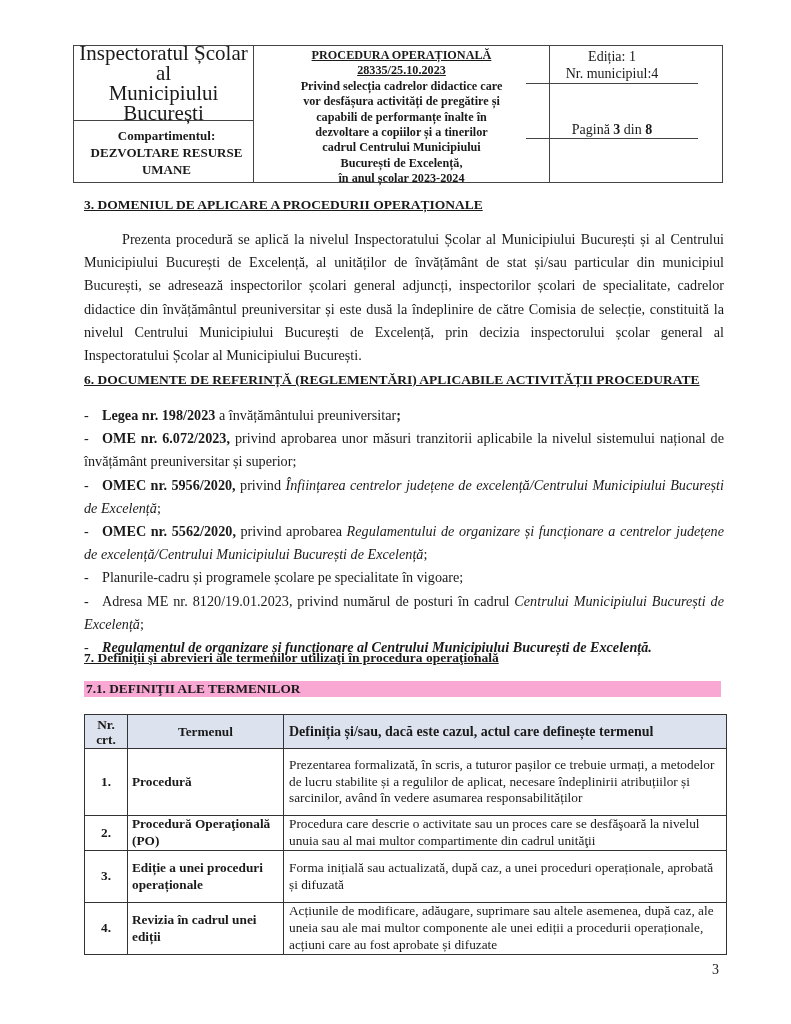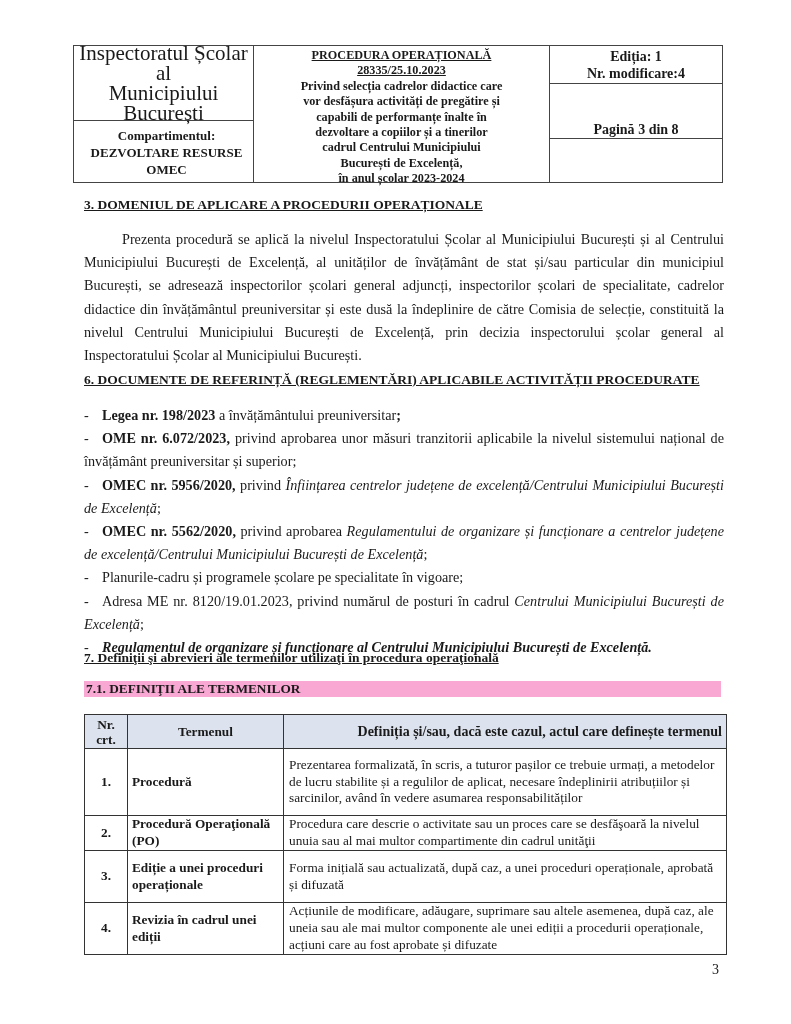--- a/index.html
+++ b/index.html
@@ -9,21 +9,21 @@
     color: #1a1a1a;
   }
 
   
   .hdr {
     position: absolute; left: 73px; top: 45px; width: 650px; height: 138px;
     border: 1px solid #444; box-sizing: border-box;
   }
   .hdr .c1 { position: absolute; left: 0; top: 0; width: 180px; height: 100%; border-right: 1px solid #444; box-sizing: border-box; }
   .hdr .c2 { position: absolute; left: 180px; top: 0; width: 296px; height: 100%; border-right: 1px solid #444; box-sizing: border-box; }
-  .hdr .c3 { position: absolute; left: 476px; top: 0; width: 172px; height: 100%; font-weight: bold; }
+  .hdr .c3 { position: absolute; left: 452px; top: 0; width: 172px; height: 100%; }
   .hdr .c1 .top { position: absolute; left: 0; top: 0; width: 100%; height: 75px; border-bottom: 1px solid #444; box-sizing: border-box; display: flex; align-items: center; justify-content: center; text-align: center; }
   .hdr .c1 .bot { position: absolute; left: 3px; top: 75px; width: 100%; height: 62px; display: flex; align-items: center; justify-content: center; text-align: center; }
   .inst { font-weight: normal; font-size: 21px; line-height: 20px; }
   .dept { font-weight: bold; font-size: 13px; line-height: 17px; }
   .hdr .c2 .inner { padding-top: 2px; text-align: center; font-weight: bold; font-size: 12.2px; line-height: 15.4px; }
   .hdr .c2 .u { text-decoration: underline; }
   .hdr .c3 .cell { position: absolute; left: 0; width: 100%; box-sizing: border-box; display: flex; flex-direction: column; align-items: center; justify-content: center; text-align: center; font-size: 14px; line-height: 17px; }
   .hdr .c3 .r1 { top: 0; height: 38px; border-bottom: 1px solid #444; }
   .hdr .c3 .r2 { top: 38px; height: 37px; border-bottom: 1px solid #444; }
   .hdr .c3 .r3 { top: 75px; height: 18px; border-bottom: 1px solid #444; }
@@ -48,39 +48,39 @@
   .deft {
     position: absolute; left: 84px; top: 714px; width: 643px;
     border-collapse: collapse; font-size: 13.3px; line-height: 16.8px;
   }
   .deft td, .deft th { border: 1.5px solid #333; vertical-align: middle; padding: 0 4px; }
   .deft th { background: #dde3ee; font-weight: bold; height: 33px; line-height: 15px; }
   .deft .nr { width: 34px; text-align: center; font-weight: bold; }
   .deft .term { width: 147px; font-weight: bold; text-align: left; }
   .deft th.term { text-align: center; }
   .deft .def { text-align: left; padding-left: 5px; }
-  .deft th.def { text-align: right; font-size: 14px; }
+  .deft th.def { text-align: left; font-size: 14px; }
 
   .pgnum { position: absolute; left: 712px; top: 962px; font-size: 14px; }
 </style>
 </head>
 <body>
 
 <div class="hdr">
   <div class="c1">
     <div class="top">
       <div class="inst">
         <div>Inspectoratul Școlar al</div>
         <div>Municipiului București</div>
       </div>
     </div>
     <div class="bot">
       <div class="dept">
         <div>Compartimentul:</div>
-        <div>DEZVOLTARE RESURSE OMEC</div>
+        <div>DEZVOLTARE RESURSE UMANE</div>
       </div>
     </div>
   </div>
   <div class="c2">
     <div class="inner">
       <div class="u">PROCEDURA OPERAȚIONALĂ</div>
       <div class="u">28335/25.10.2023</div>
       <div>
         <div>Privind selecția cadrelor didactice care</div>
         <div>vor desfășura activități de pregătire și</div>
@@ -88,21 +88,21 @@
         <div>dezvoltare a copiilor și a tinerilor</div>
         <div>cadrul Centrului Municipiului</div>
         <div>București de Excelență,</div>
         <div>în anul școlar 2023-2024</div>
       </div>
     </div>
   </div>
   <div class="c3">
     <div class="cell r1">
       <div>Ediția: 1</div>
-      <div>Nr. modificare:4</div>
+      <div>Nr. municipiul:4</div>
     </div>
     <div class="cell r3">
       <div><span>Pagină </span><b>3</b><span> din </span><b>8</b></div>
     </div>
   </div>
 </div>
 
 <div class="h-sec" style="top:197px;">3. DOMENIUL DE APLICARE A PROCEDURII OPERAȚIONALE</div>
 <div class="para" style="top:228px;">
   <div class="first">Prezenta procedură se aplică la nivelul Inspectoratului Școlar al Municipiului București și al Centrului Municipiului București de Excelență, al unităților de învățământ de stat și/sau particular din municipiul București, se adresează inspectorilor școlari general adjuncți, inspectorilor școlari de specialitate, cadrelor didactice din învățământul preuniversitar și este dusă la îndeplinire de către Comisia de selecție, constituită la nivelul Centrului Municipiului București de Excelență, prin decizia inspectorului școlar general al Inspectoratului Școlar al Municipiului București.</div>

